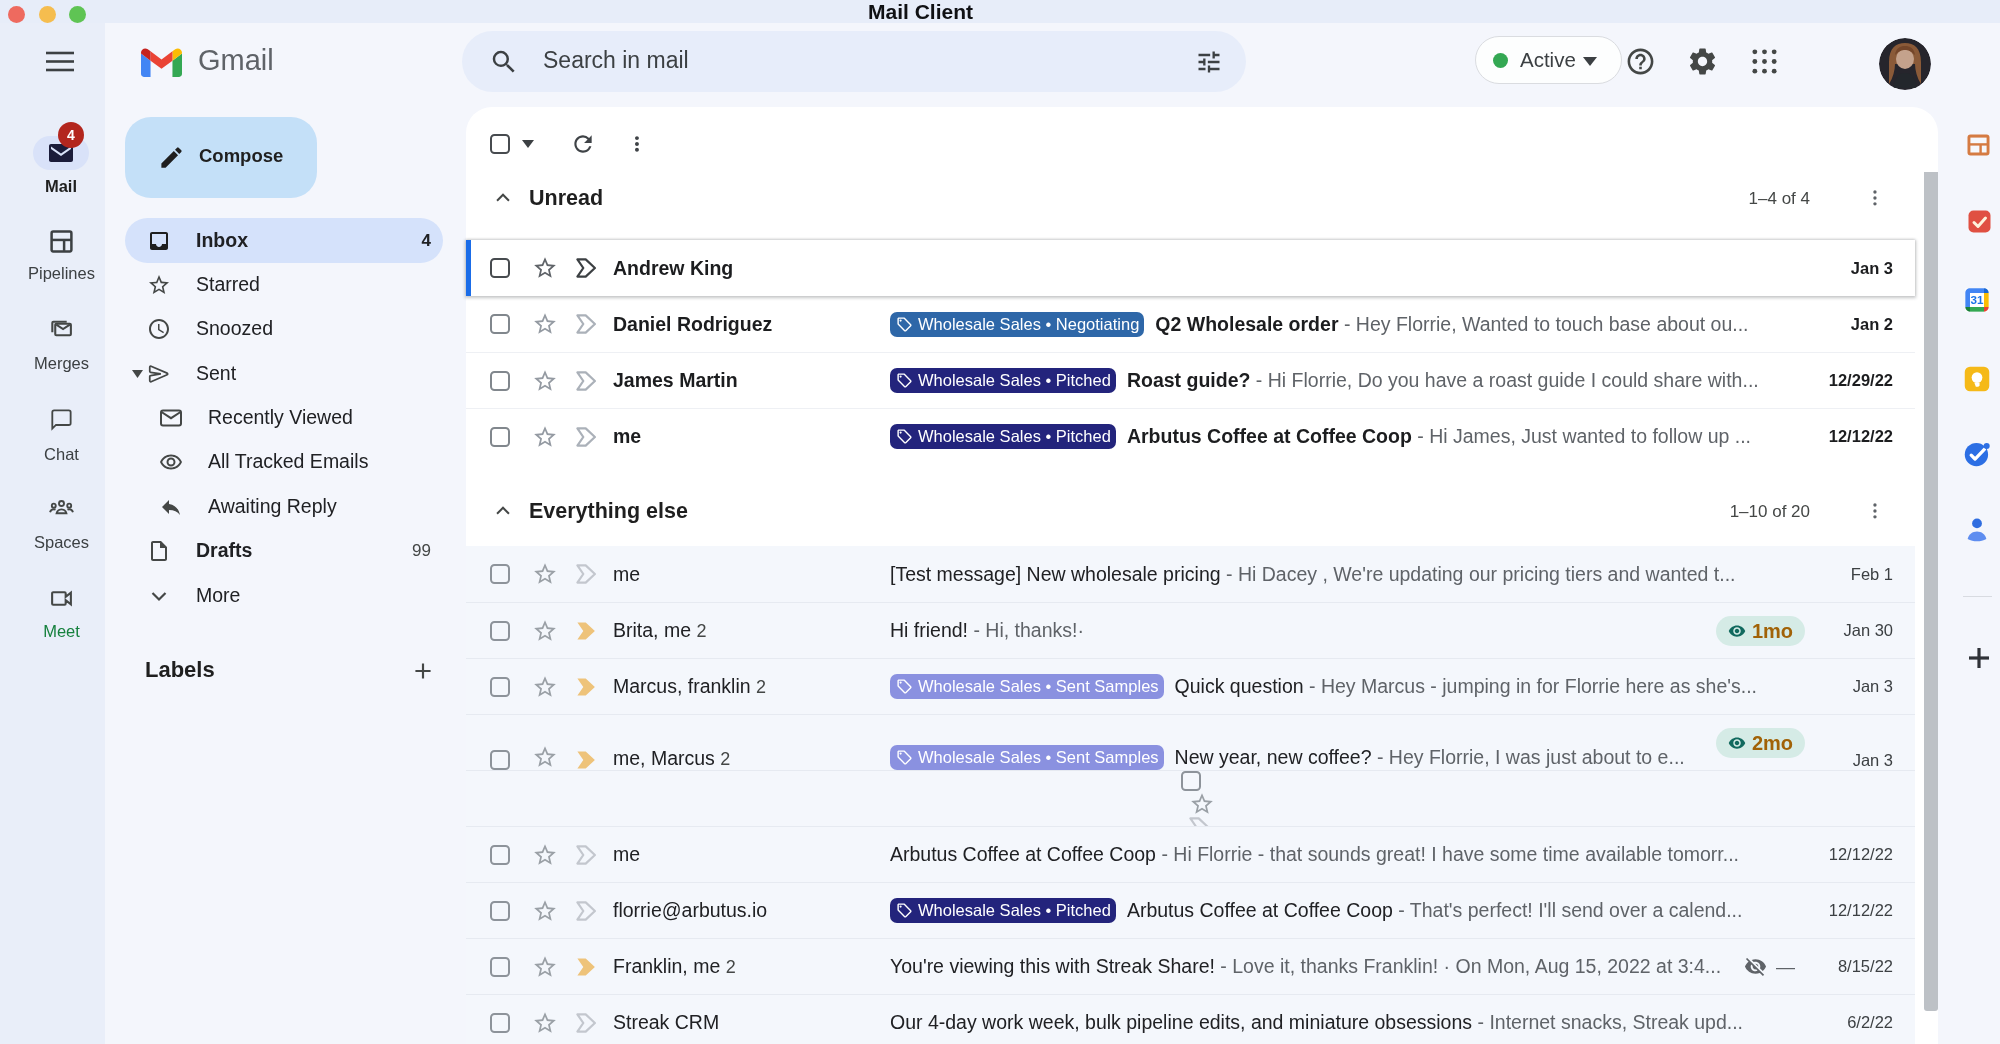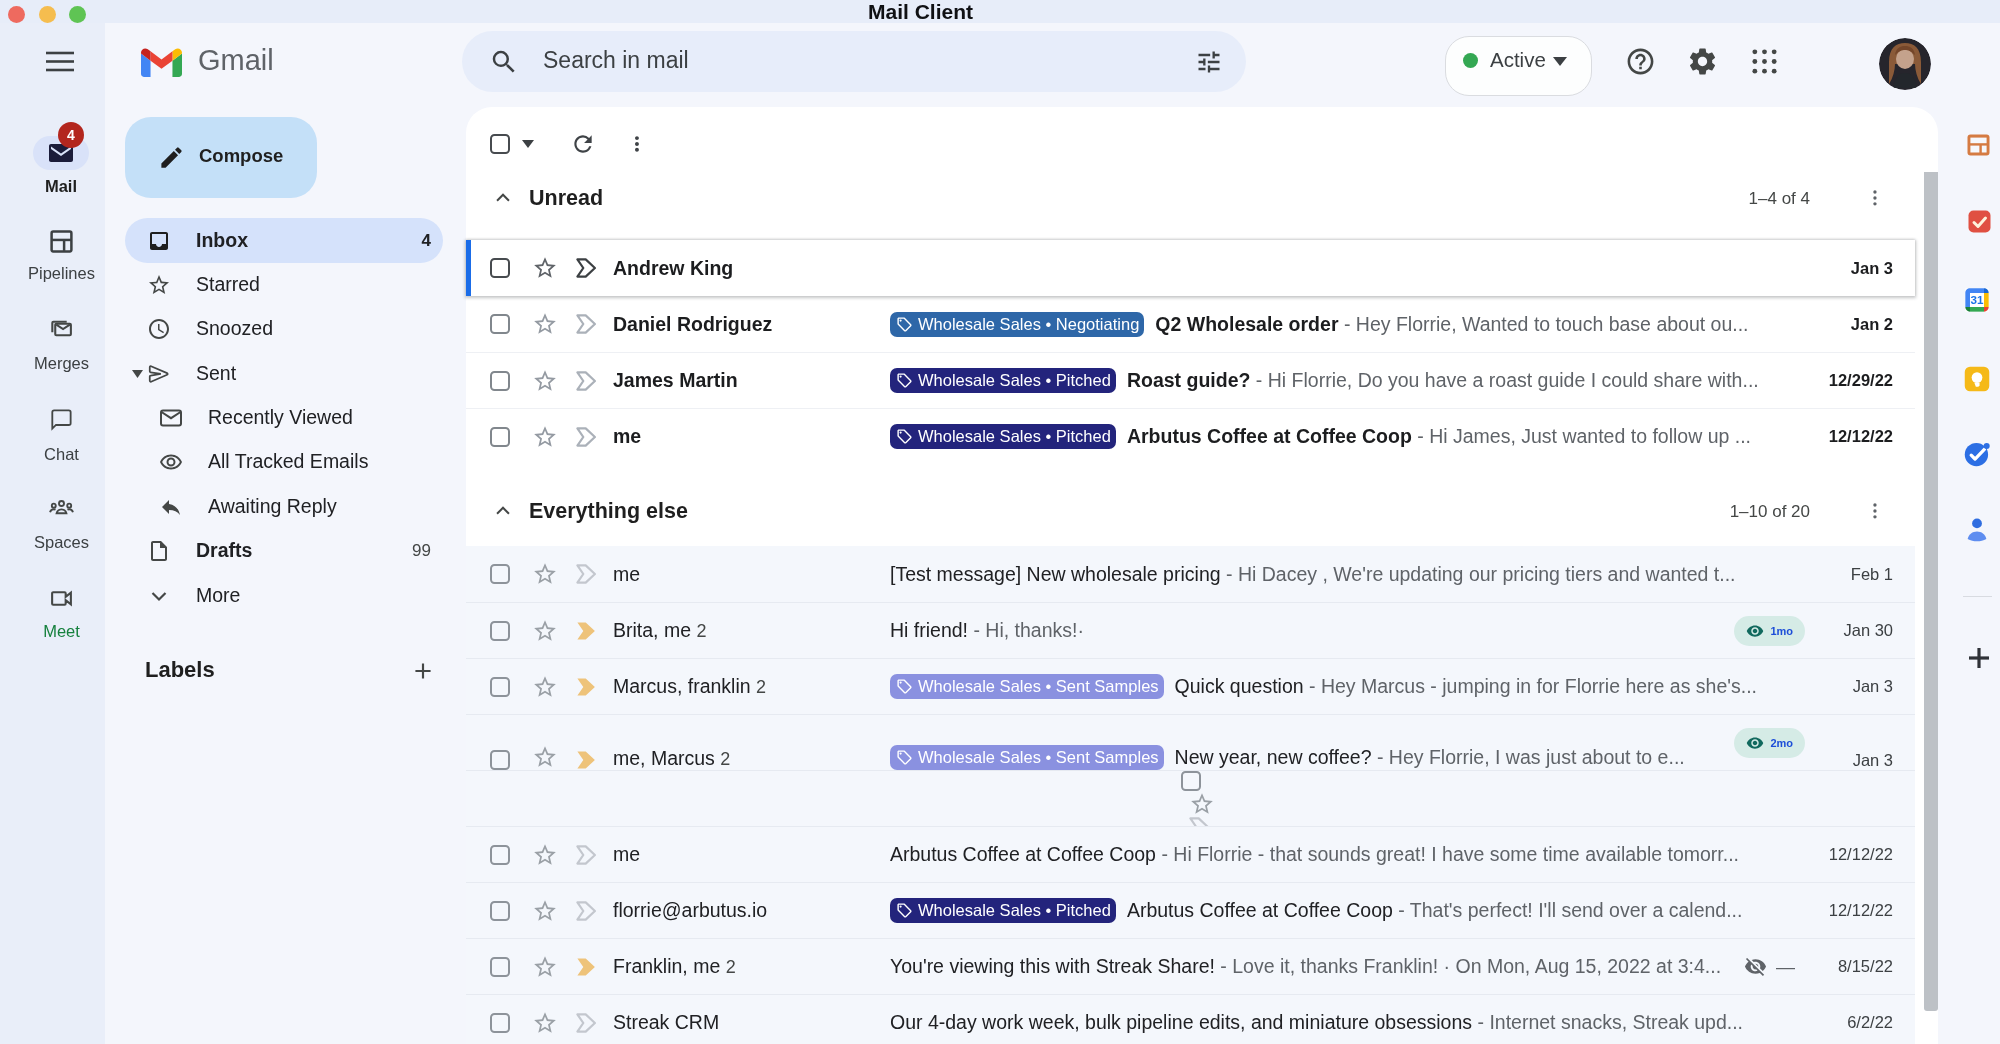--- a/index.html
+++ b/index.html
@@ -17,21 +17,21 @@
 .nav { position:absolute; left:105px; top:23px; width:361px; height:1021px; background:#f4f6fc; }
 .compose { position:absolute; left:125px; top:117px; width:192px; height:81px; border-radius:26px; background:#c4e0f8; }
 .compose span { position:absolute; left:74px; top:28px; font-size:18.5px; font-weight:600; color:#1f1f1f; }
 .navrow { position:absolute; left:125px; width:318px; height:45px; border-radius:23px; display:flex; align-items:center; font-size:19.5px; color:#202124; }
 .navrow .ic { width:24px; height:24px; margin-left:22px; margin-right:25px; flex:none; }
 .navrow.sub .ic { margin-left:34px; margin-right:25px; }
 .navrow .cnt { margin-left:auto; margin-right:12px; font-size:17px; }
 
 .search { position:absolute; left:462px; top:31px; width:784px; height:61px; border-radius:31px; background:#e7edfa; }
 .search .ph { position:absolute; left:81px; top:16px; font-size:23px; color:#3c4043; }
-.activepill { position:absolute; left:1445px; top:36px; width:147px; height:60px; border-radius:24px; background:#fdfefe; border:1.5px solid #dadce0; }
+.activepill { position:absolute; left:1475px; top:36px; width:147px; height:48px; border-radius:24px; background:#fdfefe; border:1.5px solid #dadce0; }
 .activepill .dot { position:absolute; left:17px; top:16px; width:15px; height:15px; border-radius:50%; background:#34a853; }
 .activepill .txt { position:absolute; left:44px; top:11px; font-size:20.5px; color:#3c4043; }
 .caret { width:0; height:0; border-left:7px solid transparent; border-right:7px solid transparent; border-top:9px solid #3c4043; }
 .avatar { position:absolute; left:1879px; top:38px; width:52px; height:52px; border-radius:50%; overflow:hidden; }
 
 .card { position:absolute; left:466px; top:107px; width:1472px; height:937px; background:#fff; border-radius:26px 26px 0 0; }
 .cb { width:20px; height:20px; border:2.5px solid #474b4f; border-radius:4.5px; flex:none; }
 .cb.gray { border-color:#8d939a; }
 .sechead { position:absolute; left:0; width:1449px; height:45px; display:flex; align-items:center; }
 .sechead .t { font-size:21.5px; font-weight:bold; color:#1f1f1f; margin-left:63px; }
@@ -47,21 +47,21 @@
 .row .subj { color:#202124; }
 .row .sn { color:#5f6368; }
 .row .date { flex:none; margin-left:auto; padding-right:22px; width:110px; text-align:right; font-size:16.5px; color:#3c4043; }
 .row.read { background:#f4f7fc; border-top:1px solid #e6eaf1; }
 .badge { display:inline-flex; align-items:center; flex:none; height:25px; border-radius:7px; padding:0 5px 0 6px; margin-right:11px; color:#fff; font-size:16.5px; }
 .badge svg { margin-right:5px; }
 .b-teal { background:#47a3ad; }
 .b-blue { background:#2e67a8; }
 .b-navy { background:#23247c; }
 .b-lav { background:#8a91e0; }
-.eyepill { position:absolute; right:110px; top:13px; height:30px; border-radius:15px; background:#d5ebe6; display:flex; align-items:center; padding:0 12px; font-size:11px; font-weight:bold; color:#1d4ed8; }
+.eyepill { position:absolute; right:110px; top:13px; height:30px; border-radius:15px; background:#d5ebe6; display:flex; align-items:center; padding:0 12px; font-size:20px; font-weight:bold; color:#a16207; }
 .eyepill svg { margin-right:6px; }
 
 .thumb { position:absolute; left:1924px; top:172px; width:14px; height:839px; background:#bdc1c6; border-radius:0 0 3px 3px; }
 
 .rr { position:absolute; left:1938px; top:23px; width:62px; height:1021px; background:#f4f6fc; }
 .rricon { position:absolute; left:1963px; width:28px; height:28px; }
 </style>
 </head>
 <body>
 

